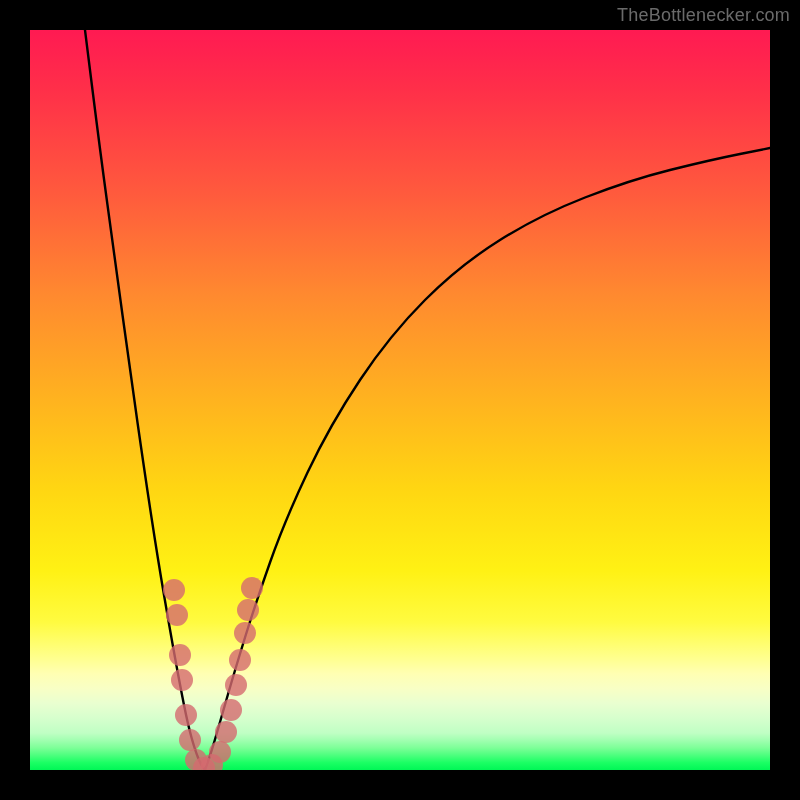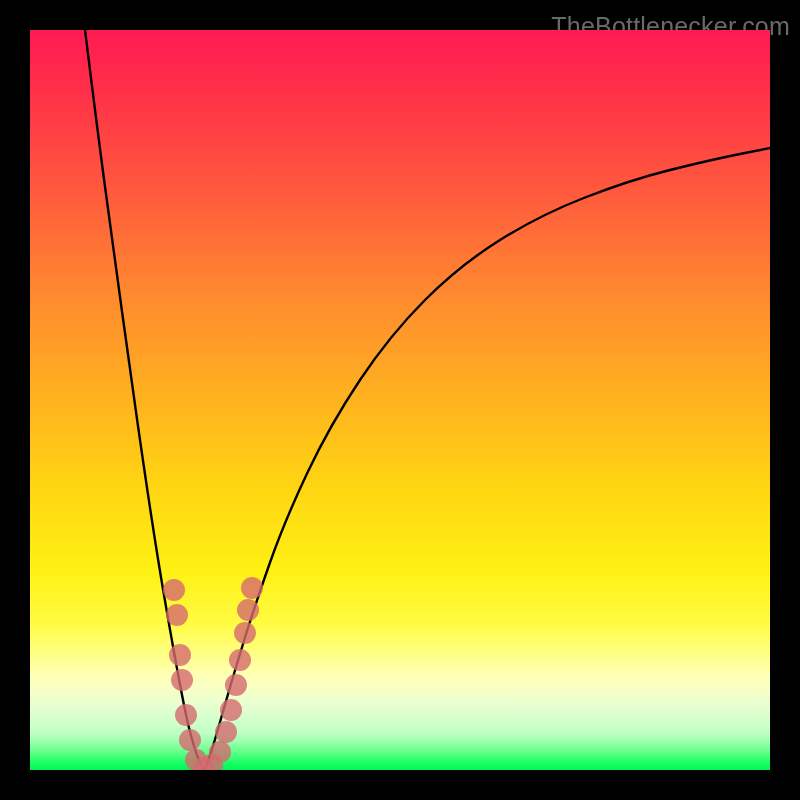--- a/index.html
+++ b/index.html
@@ -61,24 +61,24 @@
   svg.curves {
     position: absolute;
     inset: 0;
   }
   .marker {
     fill: #d46a6f;
     fill-opacity: 0.80;
   }
   .watermark {
     position: absolute;
-    top: 12px;
+    top: 5px;
     right: 10px;
     color: #6a6a6a;
-    font-size: 25px;
+    font-size: 18px;
     font-weight: 500;
     letter-spacing: 0.2px;
     user-select: none;
   }
 </style>
 </head>
 <body>
 
 <div class="frame">
   <div class="watermark">TheBottlenecker.com</div>

